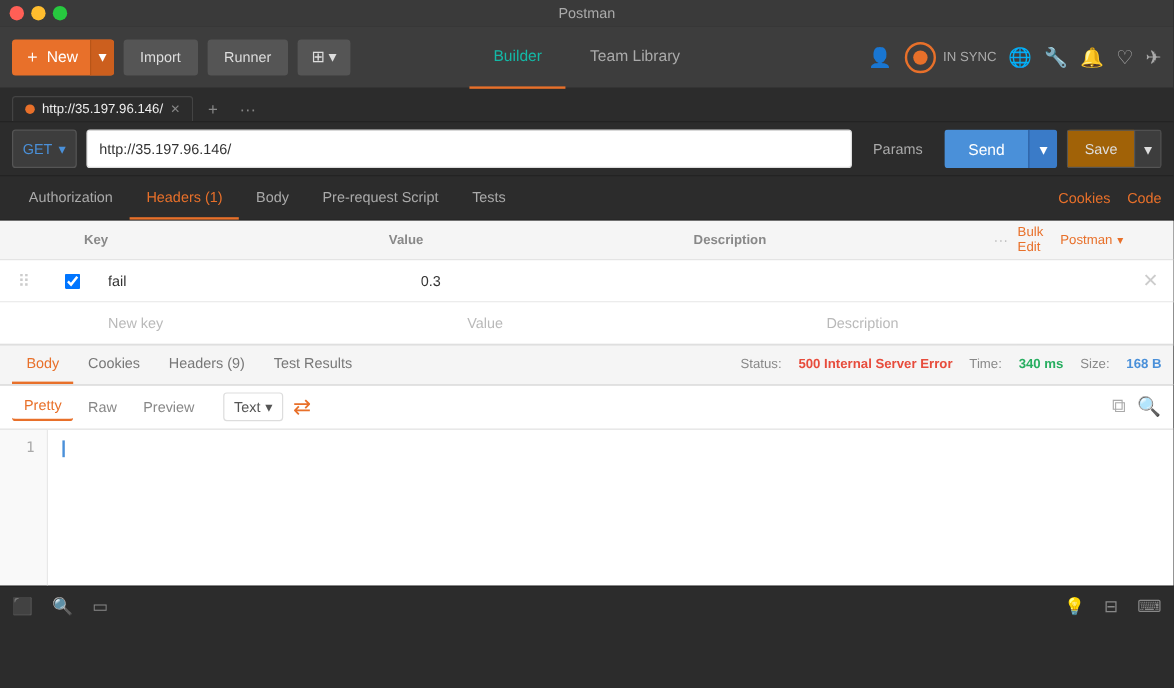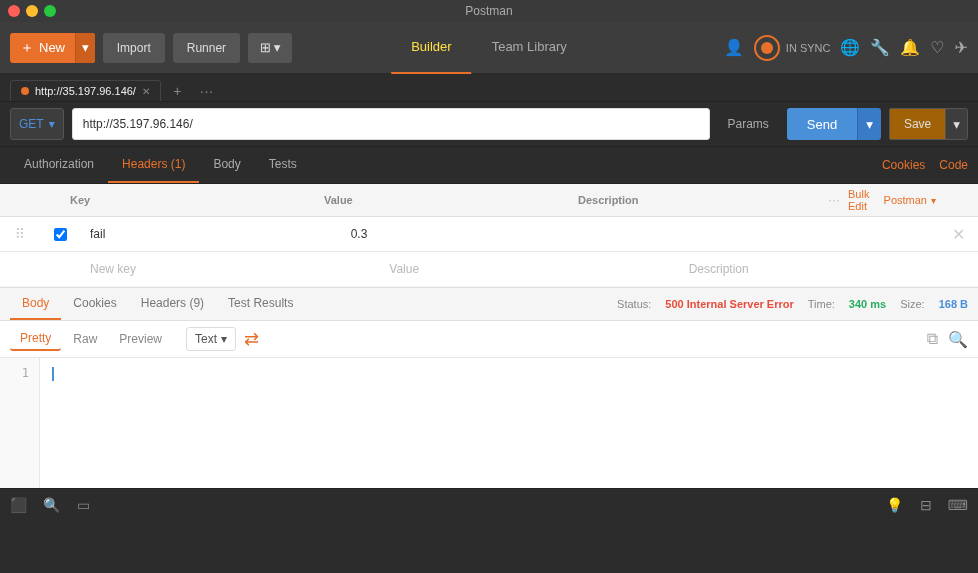--- a/index.html
+++ b/index.html
@@ -113,21 +113,21 @@
       padding: 0 20px;
       height: 100%;
       display: flex;
       align-items: center;
       cursor: pointer;
       color: #aaa;
       font-size: 13px;
       border-bottom: 2px solid transparent;
     }
     .nav-tab.active {
-      color: #fde047;
+      color: #14b8a6;
       border-bottom: 2px solid #e8702a;
     }
     .toolbar-right {
       display: flex;
       align-items: center;
       gap: 10px;
       margin-left: auto;
     }
     .toolbar-icon {
       color: #aaa;
@@ -566,20 +566,21 @@
   <div class="save-btn-group">
     <button class="save-btn">Save</button>
     <button class="save-btn-arrow">▾</button>
   </div>
 </div>
 
 <div class="request-tabs">
   <div class="req-tab">Authorization</div>
   <div class="req-tab active">Headers (1)</div>
   <div class="req-tab">Body</div>
+  <div class="req-tab">Pre-request Script</div>
   <div class="req-tab">Tests</div>
   <div class="req-tab-right">
     <span class="req-tab-link">Cookies</span>
     <span class="req-tab-link">Code</span>
   </div>
 </div>
 
 <div class="headers-table">
 
   <div class="headers-header-row">

